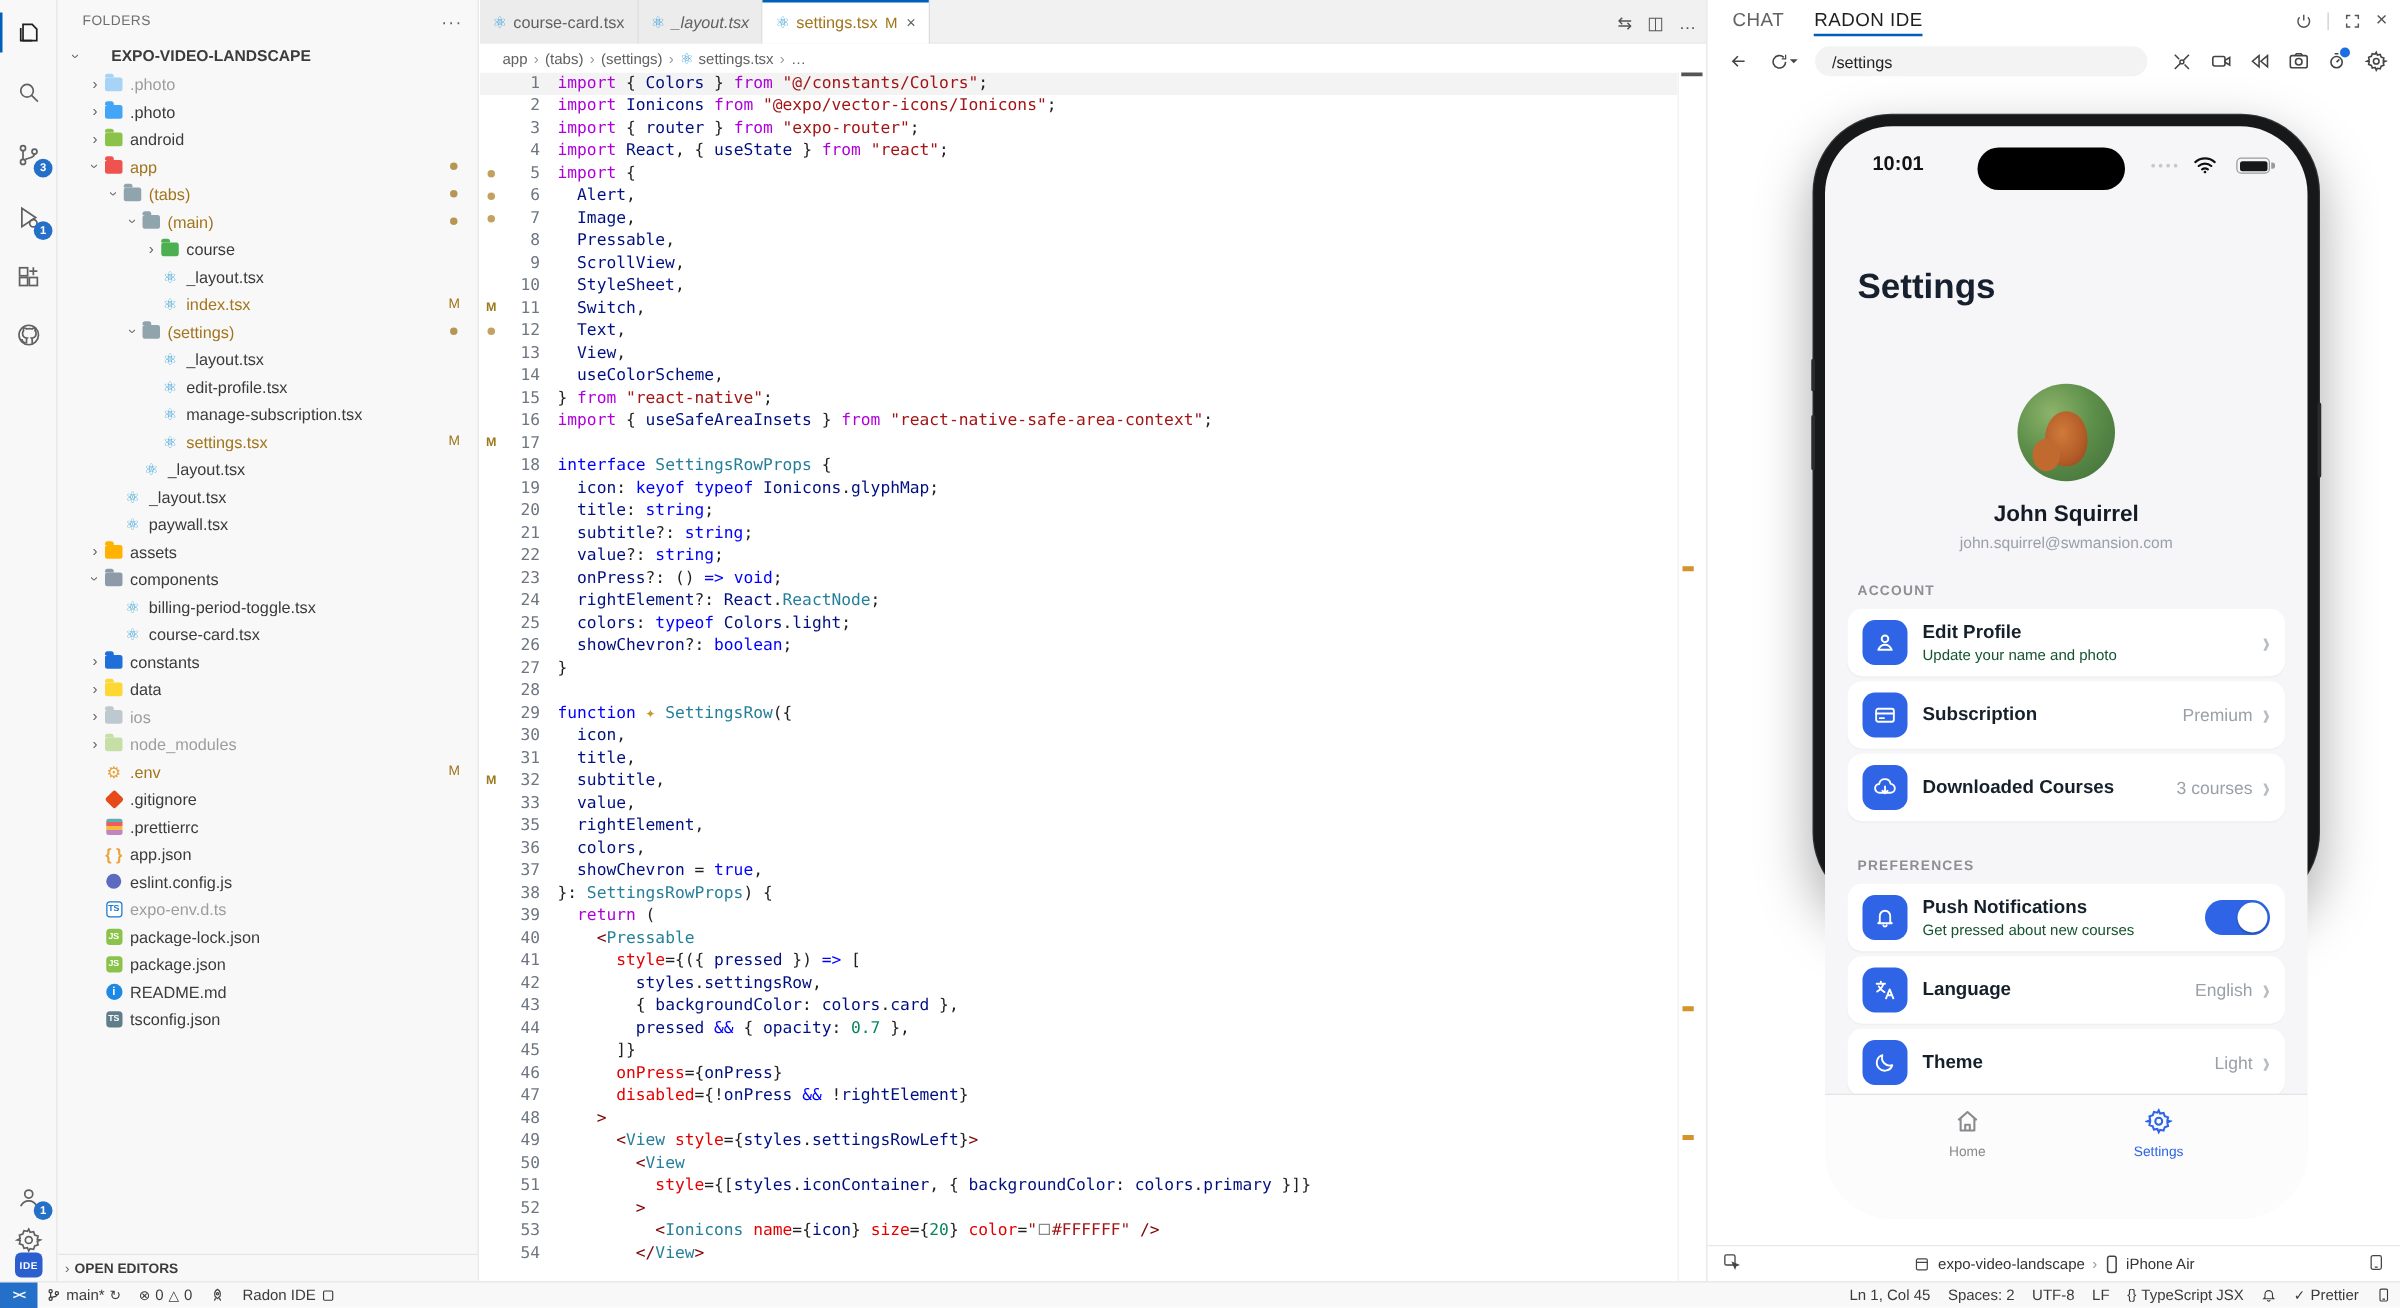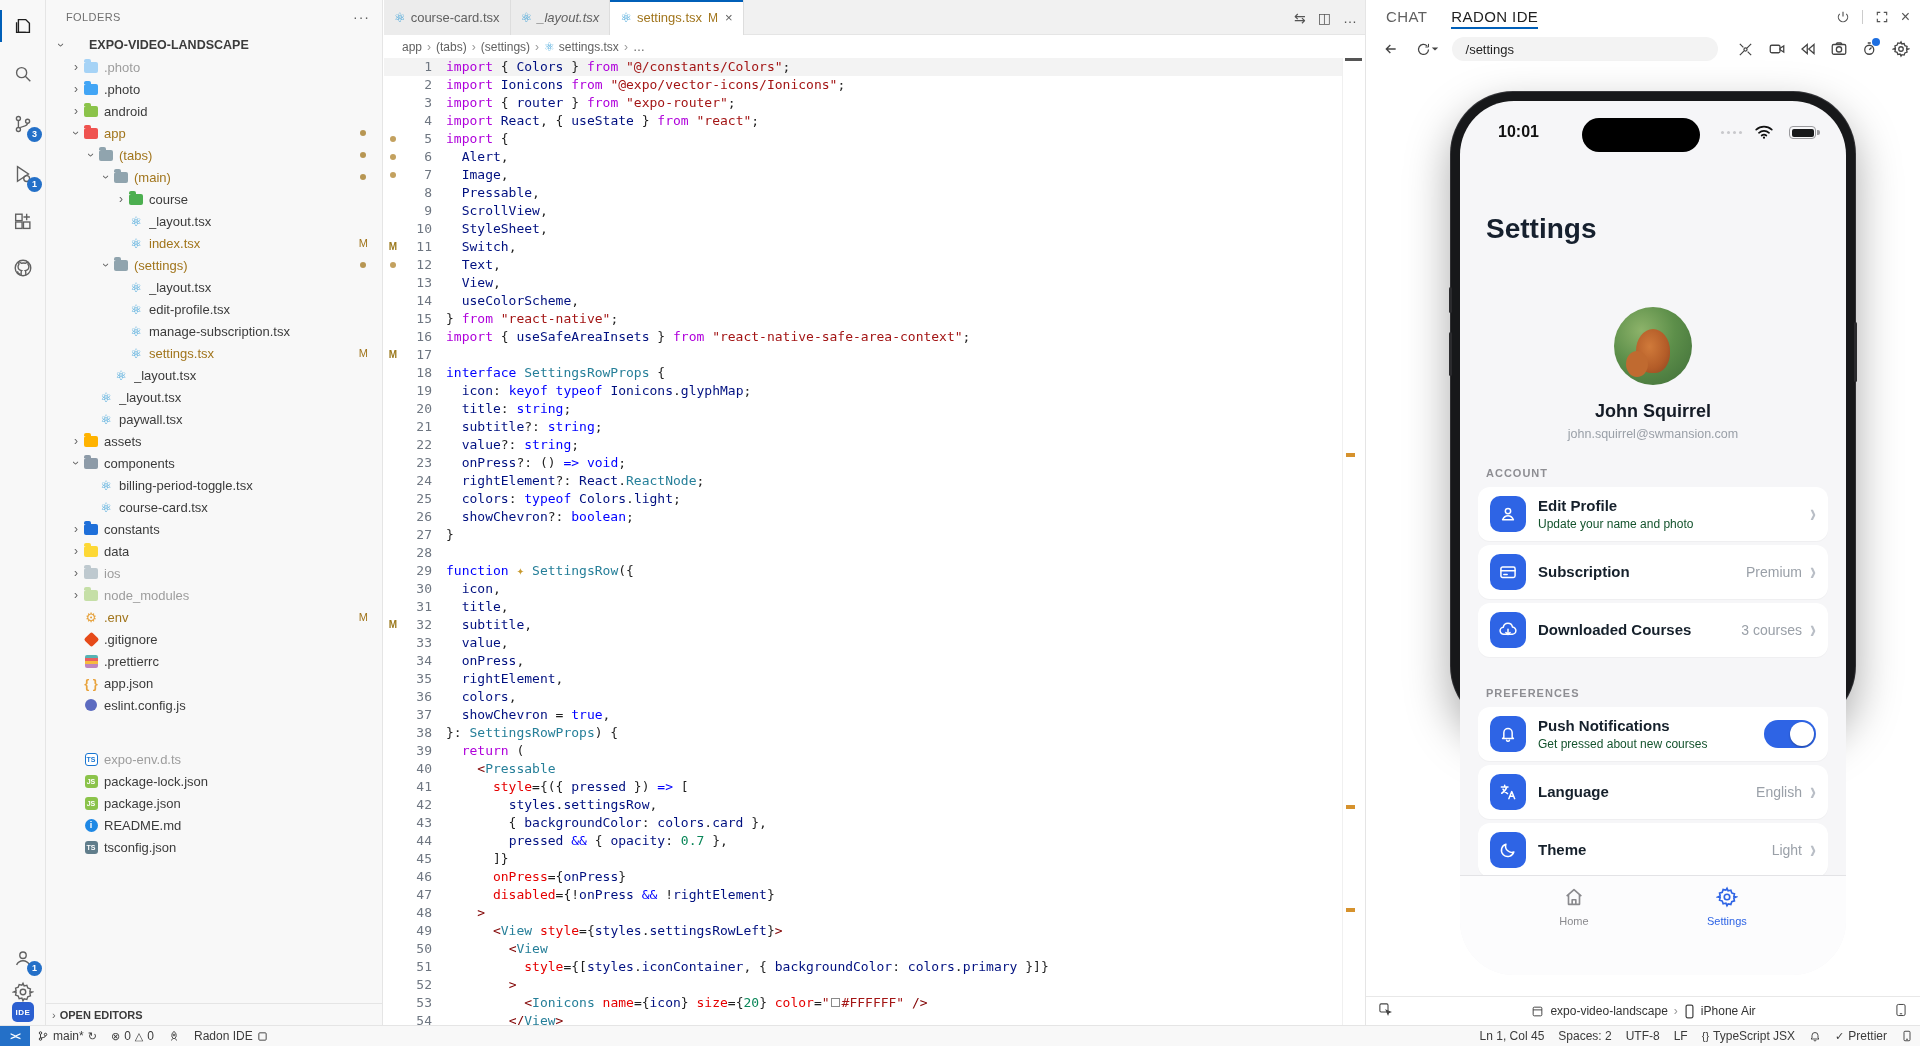--- a/index.html
+++ b/index.html
@@ -458,21 +458,21 @@
         </span>
         <span class="lbl ">app.json</span>
       </div>
       <div class="trow" style="padding-left: 23px;">
         <span class="arrow" style="visibility:hidden">›</span>
         <span class="ficon">
           <span style="width:12px;height:12px;display:inline-block;border-radius:50%;background:#5c6bc0"></span>
         </span>
         <span class="lbl ">eslint.config.js</span>
       </div>
-      <div class="trow" style="padding-left: 23px; margin-top: 32px;">
+      <div class="trow" style="padding-left: 23px;">
         <span class="arrow" style="visibility:hidden">›</span>
         <span class="ficon">
           <span class="mini-square" style="background:#fff;border:1.5px solid #1976d2;color:#1976d2">TS</span>
         </span>
         <span class="lbl dim">expo-env.d.ts</span>
       </div>
       <div class="trow" style="padding-left: 23px;">
         <span class="arrow" style="visibility:hidden">›</span>
         <span class="ficon">
           <span class="mini-square" style="background:#8bc34a">JS</span>
@@ -567,21 +567,20 @@
       <div class="cline"><span class="gmark"></span><span class="lnum">24</span><span class="ltext"><span class="p">  </span><span class="v">rightElement</span><span class="p">?: </span><span class="v">React</span><span class="p">.</span><span class="t">ReactNode</span><span class="p">;</span></span></div>
       <div class="cline"><span class="gmark"></span><span class="lnum">25</span><span class="ltext"><span class="p">  </span><span class="v">colors</span><span class="p">: </span><span class="b">typeof</span><span class="p"> </span><span class="v">Colors</span><span class="p">.</span><span class="v">light</span><span class="p">;</span></span></div>
       <div class="cline"><span class="gmark"></span><span class="lnum">26</span><span class="ltext"><span class="p">  </span><span class="v">showChevron</span><span class="p">?: </span><span class="b">boolean</span><span class="p">;</span></span></div>
       <div class="cline"><span class="gmark"></span><span class="lnum">27</span><span class="ltext"><span class="p">}</span></span></div>
       <div class="cline"><span class="gmark"></span><span class="lnum">28</span><span class="ltext"></span></div>
       <div class="cline"><span class="gmark"></span><span class="lnum">29</span><span class="ltext"><span class="b">function</span><span class="p"> </span><span class="g">✦ </span><span class="t">SettingsRow</span><span class="p">({</span></span></div>
       <div class="cline"><span class="gmark"></span><span class="lnum">30</span><span class="ltext"><span class="p">  </span><span class="v">icon</span><span class="p">,</span></span></div>
       <div class="cline"><span class="gmark"></span><span class="lnum">31</span><span class="ltext"><span class="p">  </span><span class="v">title</span><span class="p">,</span></span></div>
       <div class="cline"><span class="gmark"><span class="gm">M</span></span><span class="lnum">32</span><span class="ltext"><span class="p">  </span><span class="v">subtitle</span><span class="p">,</span></span></div>
       <div class="cline"><span class="gmark"></span><span class="lnum">33</span><span class="ltext"><span class="p">  </span><span class="v">value</span><span class="p">,</span></span></div>
-      <div class="cline"><span class="gmark"></span><span class="lnum">34</span><span class="ltext"><span class="p">  </span><span class="v">onPress</span><span class="p">,</span></span></div>
       <div class="cline"><span class="gmark"></span><span class="lnum">35</span><span class="ltext"><span class="p">  </span><span class="v">rightElement</span><span class="p">,</span></span></div>
       <div class="cline"><span class="gmark"></span><span class="lnum">36</span><span class="ltext"><span class="p">  </span><span class="v">colors</span><span class="p">,</span></span></div>
       <div class="cline"><span class="gmark"></span><span class="lnum">37</span><span class="ltext"><span class="p">  </span><span class="v">showChevron</span><span class="p"> = </span><span class="b">true</span><span class="p">,</span></span></div>
       <div class="cline"><span class="gmark"></span><span class="lnum">38</span><span class="ltext"><span class="p">}: </span><span class="t">SettingsRowProps</span><span class="p">) {</span></span></div>
       <div class="cline"><span class="gmark"></span><span class="lnum">39</span><span class="ltext"><span class="p">  </span><span class="k">return</span><span class="p"> (</span></span></div>
       <div class="cline"><span class="gmark"></span><span class="lnum">40</span><span class="ltext"><span class="p">    </span><span class="x">&lt;</span><span class="t">Pressable</span></span></div>
       <div class="cline"><span class="gmark"></span><span class="lnum">41</span><span class="ltext"><span class="p">      </span><span class="a">style</span><span class="p">={({ </span><span class="v">pressed</span><span class="p"> }) </span><span class="b">=&gt;</span><span class="p"> [</span></span></div>
       <div class="cline"><span class="gmark"></span><span class="lnum">42</span><span class="ltext"><span class="p">        </span><span class="v">styles</span><span class="p">.</span><span class="v">settingsRow</span><span class="p">,</span></span></div>
       <div class="cline"><span class="gmark"></span><span class="lnum">43</span><span class="ltext"><span class="p">        { </span><span class="v">backgroundColor</span><span class="p">: </span><span class="v">colors</span><span class="p">.</span><span class="v">card</span><span class="p"> },</span></span></div>
       <div class="cline"><span class="gmark"></span><span class="lnum">44</span><span class="ltext"><span class="p">        </span><span class="v">pressed</span><span class="p"> </span><span class="b">&amp;&amp;</span><span class="p"> { </span><span class="v">opacity</span><span class="p">: </span><span class="n">0.7</span><span class="p"> },</span></span></div>

